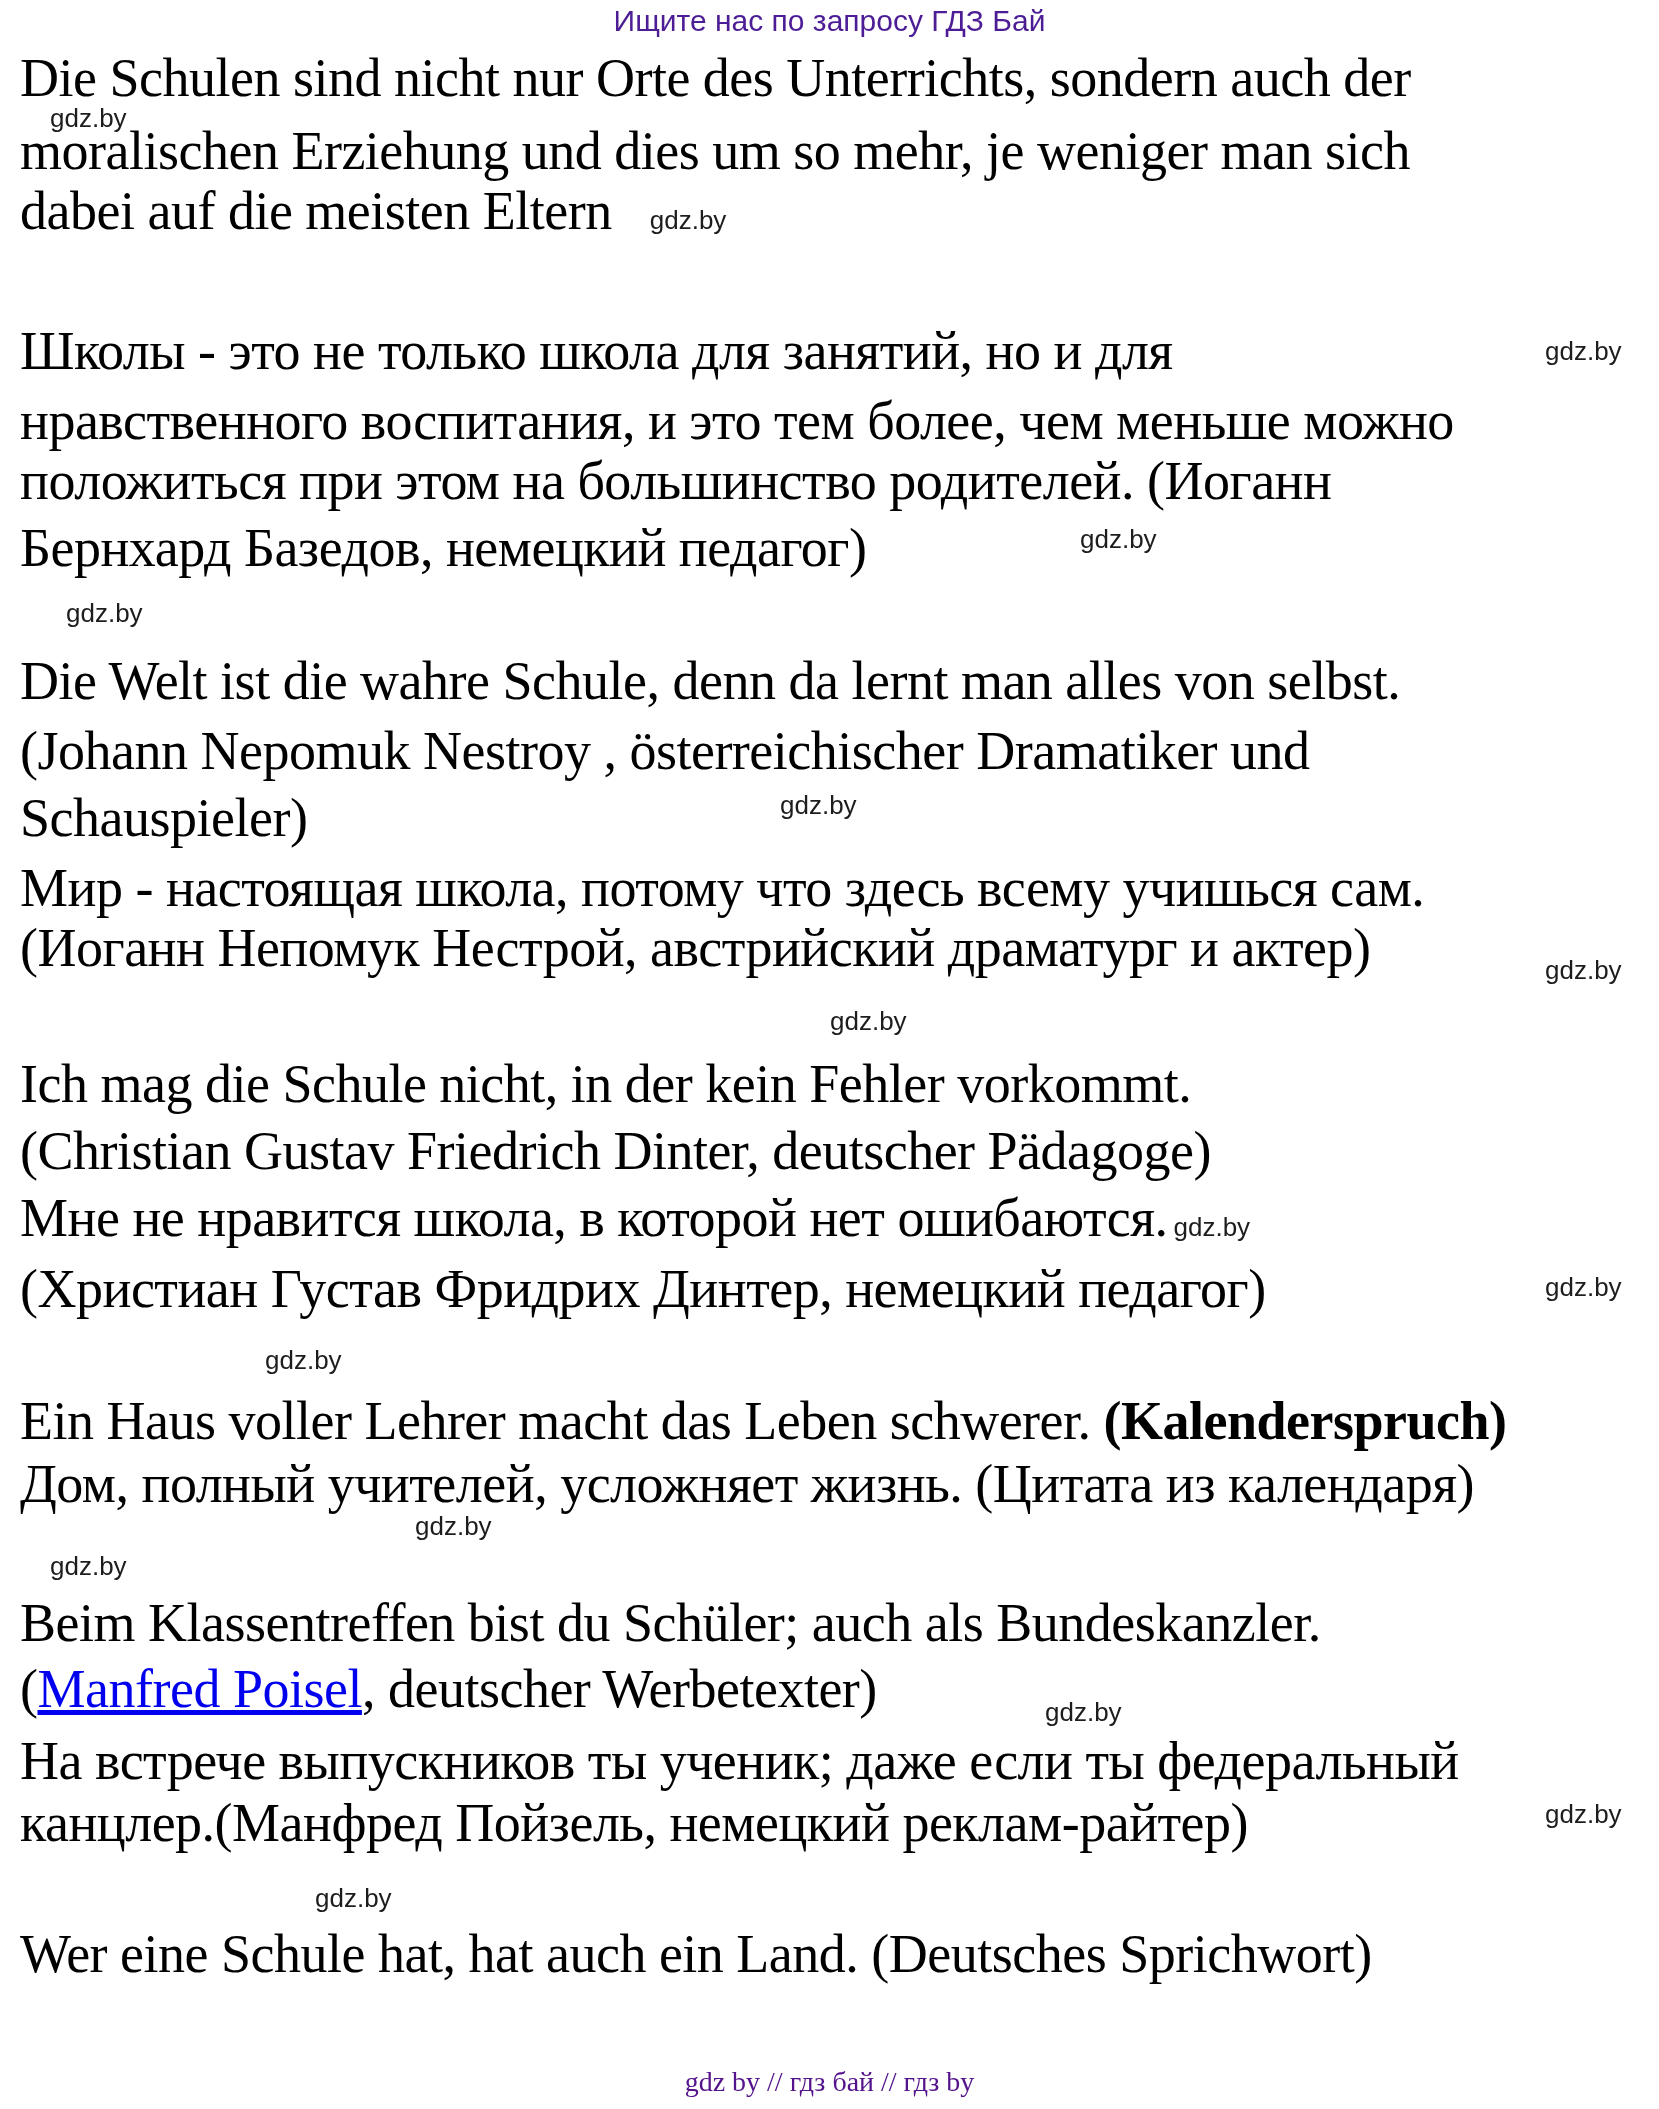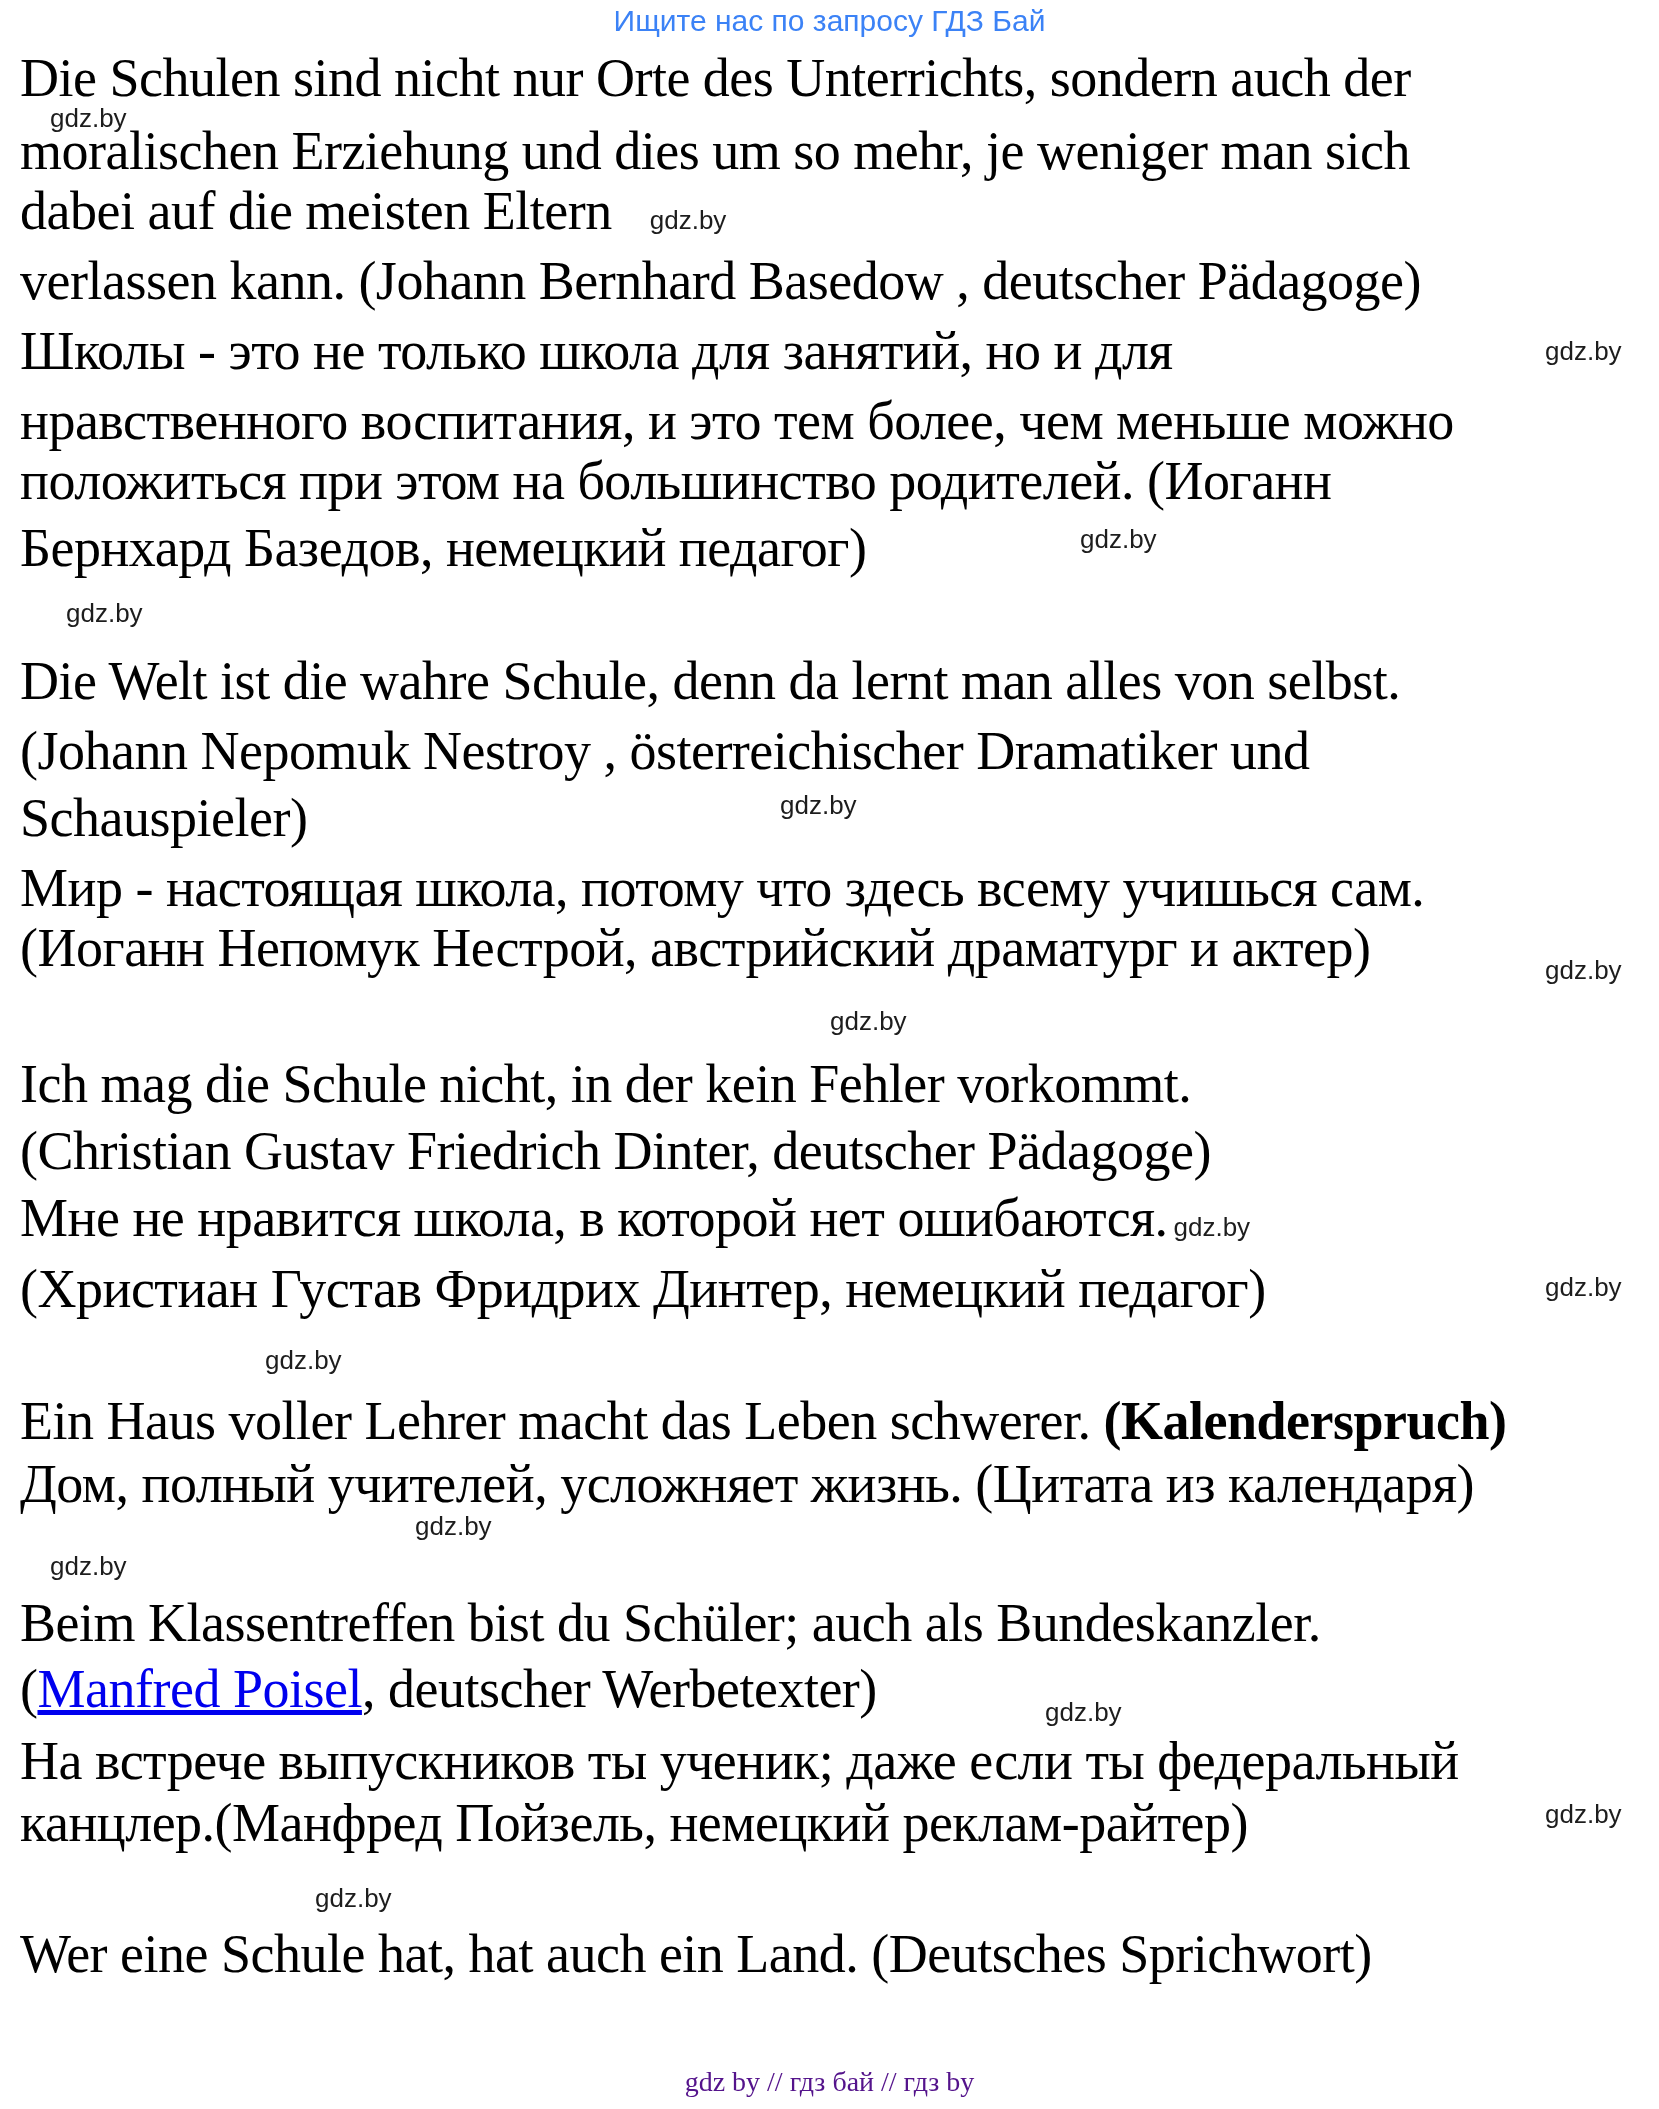--- a/index.html
+++ b/index.html
@@ -1,19 +1,19 @@
 <!DOCTYPE html>
 <html><head>
 <meta charset="utf-8">
 <style>
   html,body{margin:0;padding:0;background:#fff;}
   #page{position:relative;width:1659px;height:2109px;background:#fff;overflow:hidden;
         font-family:"Liberation Serif",serif;color:#000;}
   .hdr{position:absolute;top:4px;left:0;width:100%;text-align:center;
-       font-family:"Liberation Sans",sans-serif;font-size:30px;color:#3b82f6;}
+       font-family:"Liberation Sans",sans-serif;font-size:30px;color:#4c1d95;}
   .line{position:absolute;left:20px;font-size:54px;line-height:56px;white-space:nowrap;
         letter-spacing:-0.5px;}
   .wm{position:absolute;font-family:"Liberation Sans",sans-serif;font-size:26px;
       color:#1d1d1d;letter-spacing:0;}
   .wm-inline{position:static;font-family:"Liberation Sans",sans-serif;font-size:26px;
       color:#1d1d1d;letter-spacing:0;}
   .bold{font-weight:bold;}
   a.plink{color:#0000ee;text-decoration:underline;cursor:pointer;}
   .ftr{position:absolute;top:2066px;left:0;width:100%;text-align:center;
        font-family:Liberation Serif, serif;font-size:28px;color:#54138b;}
@@ -24,21 +24,20 @@
 <div id="page">
 
   <div class="hdr">Ищите нас по запросу ГДЗ Бай</div>
 
   <div class="line" style="top:50px">Die Schulen sind nicht nur Orte des Unterrichts, sondern auch der</div>
   <span class="wm" style="left:50px;top:103px">gdz.by</span>
   <div class="line" style="top:123px">moralischen Erziehung und dies um so mehr, je weniger man sich</div>
 
   <div class="line" style="top:183px"><span>dabei auf die meisten Eltern</span><span class="wm-inline" style="margin-left:38px">gdz.by</span></div>
 
-  <div class="line" style="top:253px">verlassen kann. (Johann Bernhard Basedow , deutscher Pädagoge)</div>
 
   <div class="line" style="top:323px">Школы - это не только школа для занятий, но и для</div>
   <span class="wm" style="left:1545px;top:336px">gdz.by</span>
 
   <div class="line" style="top:393px">нравственного воспитания, и это тем более, чем меньше можно</div>
   <div class="line" style="top:453px">положиться при этом на большинство родителей. (Иоганн</div>
 
   <div class="line" style="top:520px">Бернхард Базедов, немецкий педагог)</div>
   <span class="wm" style="left:1080px;top:524px">gdz.by</span>
   <span class="wm" style="left:66px;top:598px">gdz.by</span>

